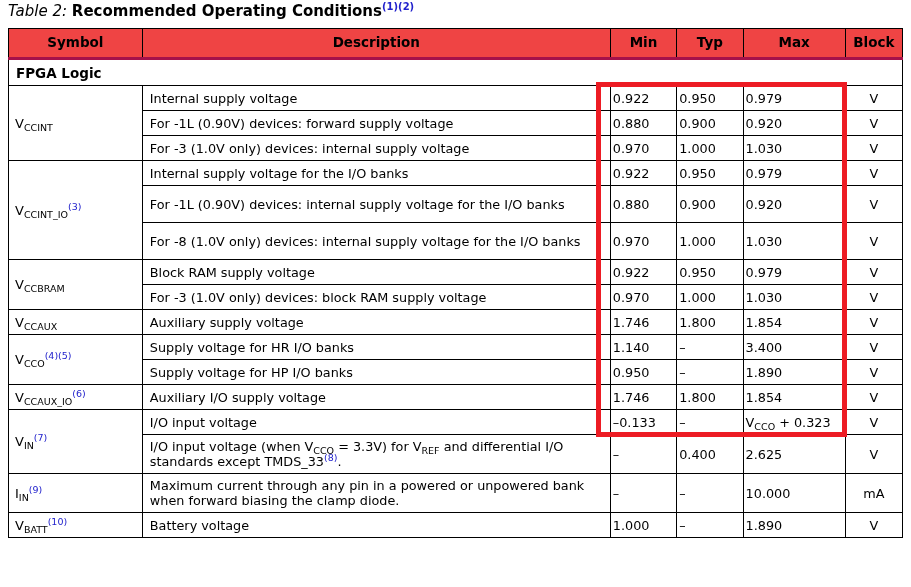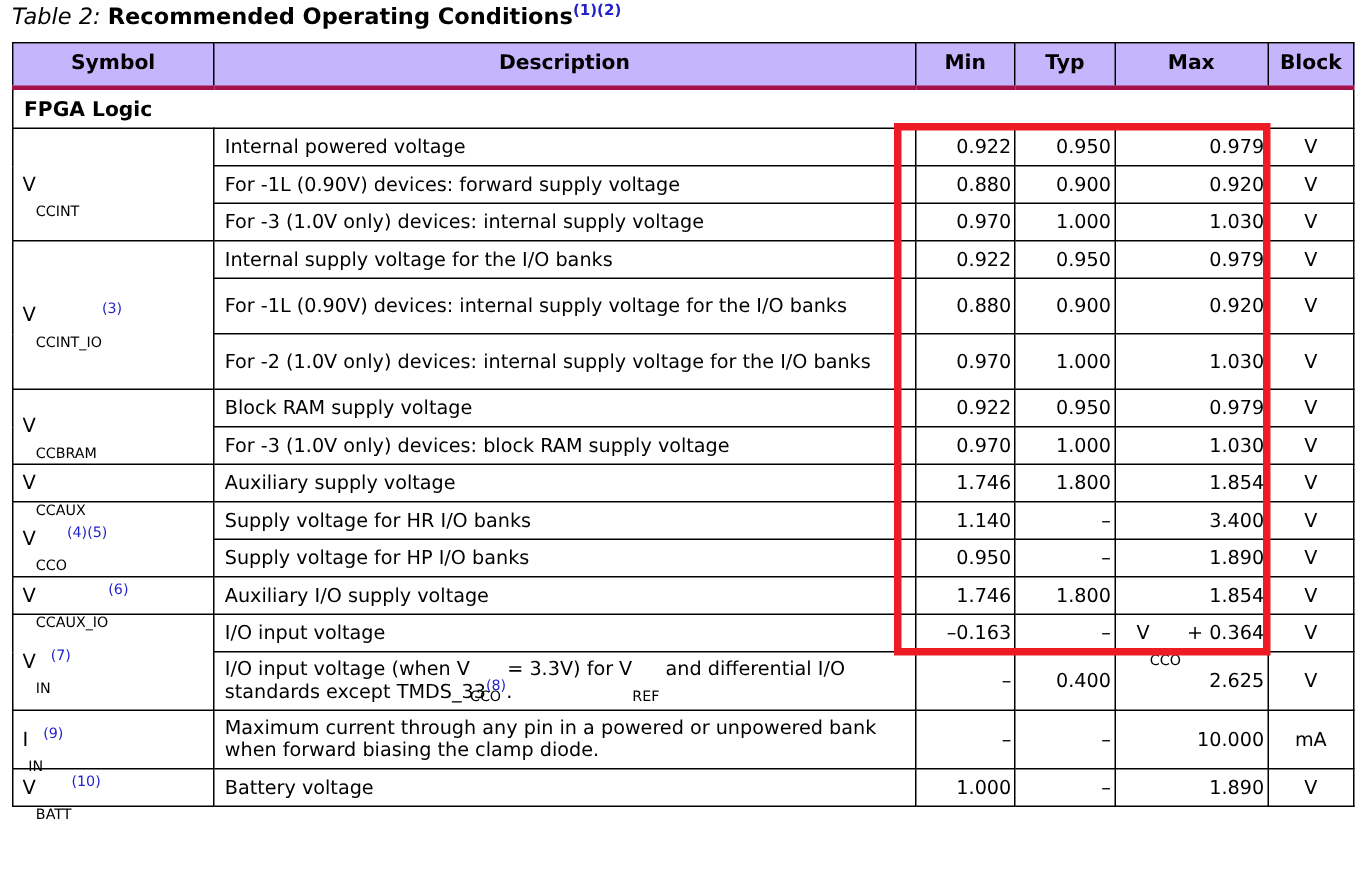--- a/index.html
+++ b/index.html
@@ -70,21 +70,21 @@
   col.c-typ   { width: 65px; }
   col.c-max   { width: 100px; }
   col.c-units { width: 56px; }
 
   .hdr th {
     font-weight: bold;
     font-size: 13.5px;
     text-align: center;
     height: 24px;
     border-bottom: 3px solid #A5114A;
-    background: #c4b5fd;
+    background: #ef4444;
     padding: 1px 0 3px 0;
   }
 
   .section-row td {
     font-weight: bold;
     font-size: 13.5px;
     padding: 3px 0 3px 7px;
     height: 19px;
     border-top: none;
     margin-left: 48px;
@@ -95,36 +95,36 @@
     font-size: 13px;
     vertical-align: middle;
     white-space: nowrap;
   }
   td.desc {
     padding: 4px 6px 4px 7px;
     font-size: 12.8px;
     line-height: 15px;
   }
   td.num {
-    text-align: right;
+    text-align: left;
     font-size: 12.8px;
     padding: 4px 2px;
     white-space: nowrap;
   }
   td.units {
     text-align: center;
     font-size: 12.8px;
     padding: 4px 2px;
   }
 
   sub {
     font-size: 9.5px;
     vertical-align: baseline;
     position: relative;
-    top: 17px;
+    top: 3px;
     line-height: 0;
   }
   sup.note {
     color: #2222cc;
     font-size: 9.5px;
     vertical-align: super;
     line-height: 0;
   }
 
   
@@ -173,21 +173,21 @@
         <th>Block</th>
       </tr>
     </thead>
     <tbody>
       <tr class="section-row">
         <td colspan="6">FPGA Logic</td>
       </tr>
 
       <tr class="r1">
         <td class="sym" rowspan="3"><span>V</span><sub>CCINT</sub></td>
-        <td class="desc">Internal powered voltage</td>
+        <td class="desc">Internal supply voltage</td>
         <td class="num">0.922</td>
         <td class="num">0.950</td>
         <td class="num">0.979</td>
         <td class="units">V</td>
       </tr>
       <tr class="r1">
         <td class="desc">For -1L (0.90V) devices: forward supply voltage</td>
         <td class="num">0.880</td>
         <td class="num">0.900</td>
         <td class="num">0.920</td>
@@ -210,21 +210,21 @@
         <td class="units">V</td>
       </tr>
       <tr class="r2">
         <td class="desc">For -1L (0.90V) devices: internal supply voltage for the I/O banks</td>
         <td class="num">0.880</td>
         <td class="num">0.900</td>
         <td class="num">0.920</td>
         <td class="units">V</td>
       </tr>
       <tr class="r2">
-        <td class="desc">For -2 (1.0V only) devices: internal supply voltage for the I/O banks</td>
+        <td class="desc">For -8 (1.0V only) devices: internal supply voltage for the I/O banks</td>
         <td class="num">0.970</td>
         <td class="num">1.000</td>
         <td class="num">1.030</td>
         <td class="units">V</td>
       </tr>
 
       <tr class="r1">
         <td class="sym" rowspan="2"><span>V</span><sub>CCBRAM</sub></td>
         <td class="desc">Block RAM supply voltage</td>
         <td class="num">0.922</td>
@@ -270,23 +270,23 @@
         <td class="desc">Auxiliary I/O supply voltage</td>
         <td class="num">1.746</td>
         <td class="num">1.800</td>
         <td class="num">1.854</td>
         <td class="units">V</td>
       </tr>
 
       <tr class="r1">
         <td class="sym" rowspan="2"><span>V</span><sub>IN</sub><sup class="note">(7)</sup></td>
         <td class="desc">I/O input voltage</td>
-        <td class="num">–0.163</td>
-        <td class="num">–</td>
-        <td class="num"><span>V</span><sub>CCO</sub><span> + 0.364</span></td>
+        <td class="num">–0.133</td>
+        <td class="num">–</td>
+        <td class="num"><span>V</span><sub>CCO</sub><span> + 0.323</span></td>
         <td class="units">V</td>
       </tr>
       <tr class="r2">
         <td class="desc"><span>I/O input voltage (when V</span><sub>CCO</sub><span> = 3.3V) for V</span><sub>REF</sub><span> and differential I/O standards except TMDS_33</span><sup class="note">(8)</sup><span>.</span></td>
         <td class="num">–</td>
         <td class="num">0.400</td>
         <td class="num">2.625</td>
         <td class="units">V</td>
       </tr>
 

